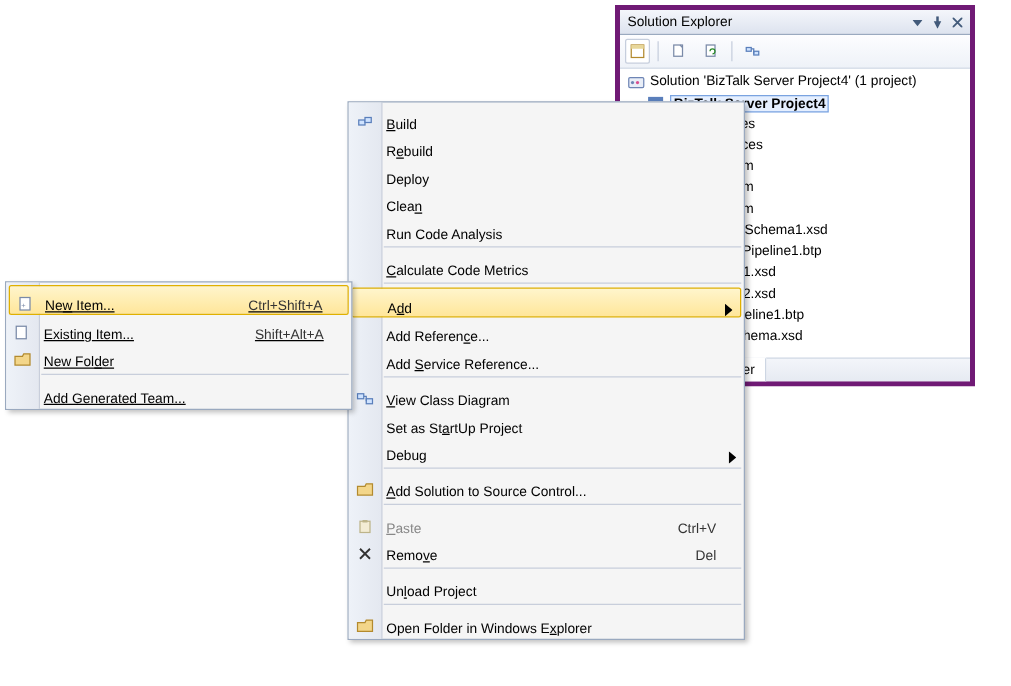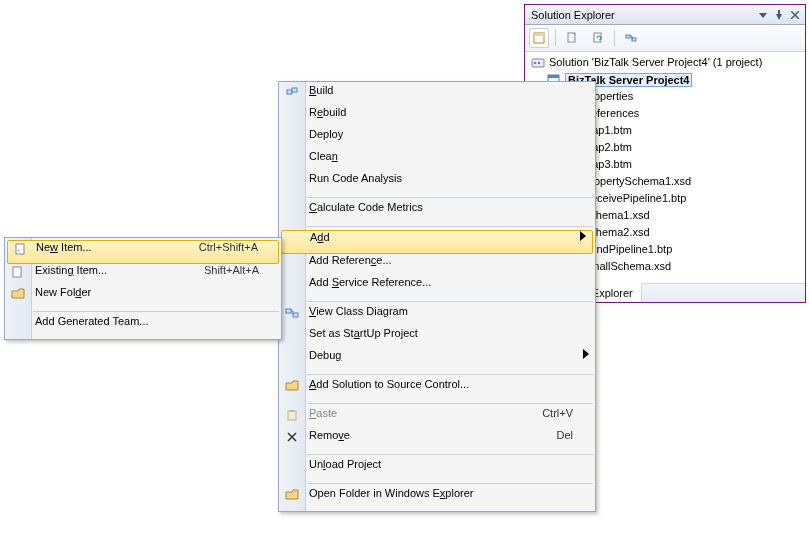--- a/index.html
+++ b/index.html
@@ -10,24 +10,24 @@
     background: #fff;
     color: #000;
     width: 809px;
     height: 549px;
     overflow: hidden;
     position: relative;
   }
   
   .panel {
     position: absolute;
-    left: 524px;
+    left: 492px;
     top: 4px;
     width: 280px;
-    border: 1px solid #701a75;
+    border: 4px solid #701a75;
     background: #fff;
   }
   .panel-title {
     display: flex;
     align-items: center;
     height: 19px;
     background: linear-gradient(#f4f6fb, #dde3ef);
     border-bottom: 1px solid #9aa9bf;
     padding: 0 4px 0 6px;
   }
@@ -109,21 +109,21 @@
     width: 26px;
     background: linear-gradient(to right, #eef2f8, #e4e8f0);
     border-right: 1px solid #c8cedb;
   }
   .menu .items {
     position: relative;
     padding: 2px 0;
   }
   .menu .item {
     display: flex;
-    align-items: flex-start;
+    align-items: flex-end;
     height: 22px;
     padding: 0 22px 0 30px;
     position: relative;
   }
   .menu .item .ic {
     position: absolute;
     left: 5px;
     width: 16px; height: 16px;
     display: inline-flex; align-items: center; justify-content: center;
   }
@@ -143,21 +143,21 @@
     margin: 0 2px;
     padding-left: 28px;
     padding-right: 20px;
   }
   .menu .sep {
     height: 1px;
     margin: 3px 2px 3px 28px;
     background: #c8cedb;
   }
   .menu.main { left: 278px; top: 81px; width: 316px; }
-  .menu.sub  { left: 4px;   top: 237px; width: 276px; }
+  .menu.sub  { left: 4px;   top: 225px; width: 276px; text-decoration: underline; }
   u { text-decoration: underline; }
   svg { display: block; }
   .label { white-space: nowrap; }
 </style>
 </head>
 <body>
 
 <div class="panel">
   <div class="panel-title">
     <span class="label">Solution Explorer</span>

